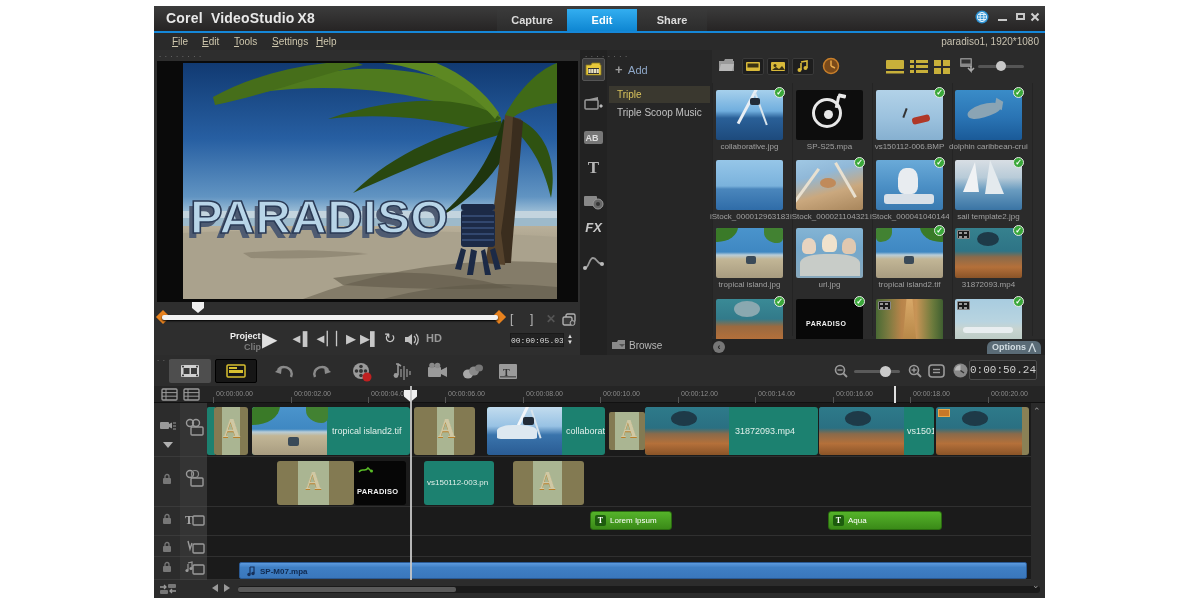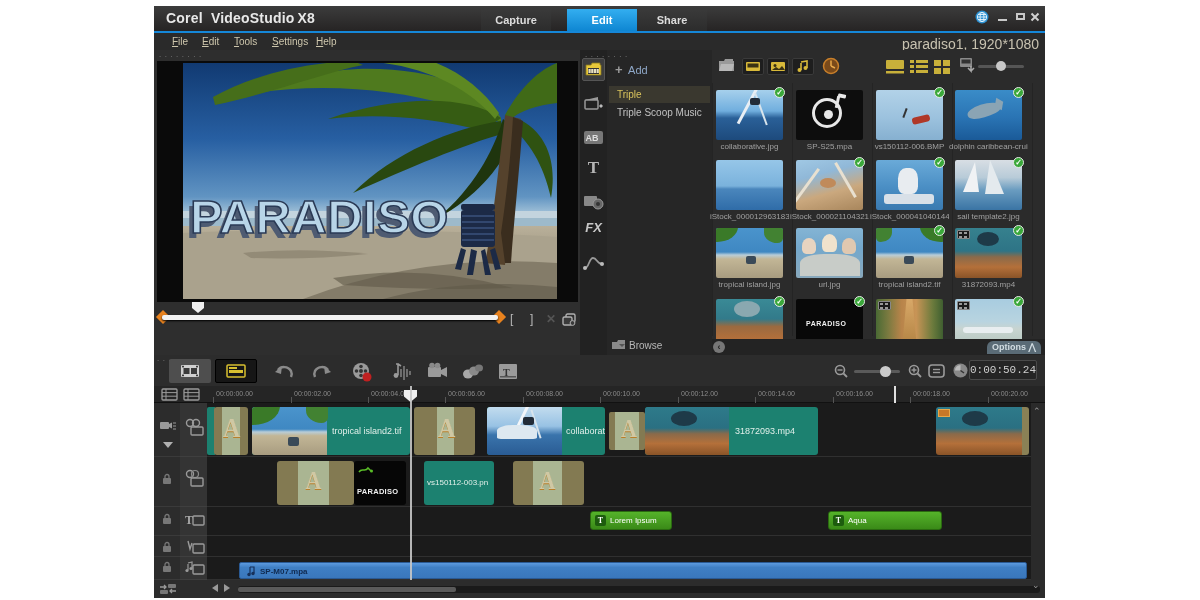--- a/index.html
+++ b/index.html
@@ -16,21 +16,21 @@
   .tab { position:absolute; top:3px; height:22px; width:70px; text-align:center;
     line-height:22px; color:#dcdcdc; font-size:11px; font-weight:bold;
     background:linear-gradient(#3a3a3a,#2c2c2c); }
   .tab.active { background:linear-gradient(#33aef0,#0e86d2); color:#fff; }
   #blueline { position:absolute; left:0; top:25px; width:891px; height:2px; background:#1587d8; }
 
   
   #menubar { position:absolute; left:0; top:27px; width:891px; height:17px; background:#2a2a2a; }
   .menu { position:absolute; top:3px; font-size:10px; color:#cdc6ac; }
   .menu u { text-decoration:underline; }
-  #projname { position:absolute; right:6px; top:3px; font-size:14px; color:#c8c2b0; }
+  #projname { position:absolute; right:6px; top:3px; font-size:10px; color:#c8c2b0; }
 
   
   #preview { position:absolute; left:0; top:44px; width:426px; height:305px; background:#2e2e2e; }
   .dots { position:absolute; color:#6f6f6f; font-size:7px; letter-spacing:1.5px; font-family:"Liberation Mono",monospace; }
   #pframe { position:absolute; left:3px; top:11px; width:421px; height:241px; background:#0a0a0a; }
   #pvideo { position:absolute; left:26px; top:2px; width:374px; height:236px; overflow:hidden; }
   #scrubrow { position:absolute; left:0px; top:252px; width:426px; height:28px; }
   #scrubbar { position:absolute; left:8px; top:13px; width:336px; height:5px; background:#f2f2f2; border-radius:2px; box-shadow:0 1px 2px #000; }
   .odiam { position:absolute; top:10px; width:10px; height:10px; background:#e8821e; transform:rotate(45deg); }
   #ph1 { position:absolute; left:38px; top:0px; width:12px; height:11px; background:#f0f0f0;
@@ -101,21 +101,21 @@
   .thumbpic { position:absolute; top:0; height:100%; }
   #tcode2 { position:absolute; right:8px; top:3px; width:68px; height:20px; background:#252525;
     border:1px solid #4a4a4a; border-radius:2px; color:#cfcfcf; font-size:11px; text-align:center;
     line-height:19px; font-family:"Liberation Mono",monospace; }
 </style>
 </head>
 <body>
 <div id="win">
   <div id="titlebar">
     <span id="logo">Corel&nbsp; VideoStudio X8</span>
-    <div class="tab" style="left:327px;">Capture</div>
+    <div class="tab" style="left:343px;">Capture</div>
     <div class="tab active" style="left:413px;">Edit</div>
     <div class="tab" style="left:483px;">Share</div>
     <svg style="position:absolute;right:56px;top:4px;" width="14" height="14" viewBox="0 0 14 14">
         <circle cx="7" cy="7" r="6.5" fill="#2a8fd0"></circle>
         <g stroke="#e8f4fc" stroke-width="0.9" fill="none">
           <circle cx="7" cy="7" r="4.6"></circle>
           <ellipse cx="7" cy="7" rx="2" ry="4.6"></ellipse>
           <line x1="2.4" y1="7" x2="11.6" y2="7"></line>
           <line x1="3" y1="4.5" x2="11" y2="4.5"></line>
           <line x1="3" y1="9.5" x2="11" y2="9.5"></line>
@@ -206,20 +206,37 @@
       <div id="ph1"></div>
       <span class="trimico" style="left:356px;">[</span>
       <span class="trimico" style="left:376px;">]</span>
       <span class="trimico" style="left:392px; color:#555; font-weight:bold;">✕</span>
       <svg style="position:absolute;left:408px;top:11px;" width="14" height="13" viewBox="0 0 14 13">
           <rect x="4" y="1" width="9" height="8" rx="1.5" fill="none" stroke="#b0b0b0" stroke-width="1.4"></rect>
           <rect x="1" y="4" width="9" height="8" rx="1.5" fill="#3a3a3a" stroke="#b0b0b0" stroke-width="1.4"></rect>
           <circle cx="10.5" cy="10" r="2.4" fill="#3a3a3a" stroke="#b0b0b0" stroke-width="1"></circle>
         </svg>
     </div>
+    <div id="transport">
+      <span id="pjlbl">Project</span>
+      <span id="cliplbl">Clip</span>
+      <span class="tbtn" style="left:108px; top:-3px; font-size:20px; color:#e0e0e0;">▶</span>
+      <span class="tbtn" style="left:136px; top:1px;">◄▌</span>
+      <span class="tbtn" style="left:160px; top:1px;">◄▏</span>
+      <span class="tbtn" style="left:182px; top:1px;">▏▶</span>
+      <span class="tbtn" style="left:206px; top:1px;">▶▌</span>
+      <span class="tbtn" style="left:230px; top:0px; font-size:14px;">↻</span>
+      <svg style="position:absolute;left:250px;top:3px;" width="16" height="13" viewBox="0 0 16 13">
+          <path d="M1,4 L4,4 L8,1 L8,12 L4,9 L1,9 Z" fill="#c0c0c0"></path>
+          <path d="M10,3 C12,5 12,8 10,10 M12,1 C15,4 15,9 12,12" stroke="#c0c0c0" stroke-width="1.3" fill="none"></path>
+        </svg>
+      <span class="tbtn" style="left:272px; top:2px; font-size:11px; font-weight:bold; color:#9a9a9a;">HD</span>
+      <div id="tcode">00:00:05.03</div>
+      <span class="tbtn" style="left:413px; top:3px; font-size:6px; color:#e0e0e0; line-height:6px;">▲<br>▼</span>
+    </div>
   </div>
   <div id="library">
     <span class="dots" style="left:4px; top:1px; z-index:5;">........</span>
     <div id="libstrip">
       <div style="position:absolute; left:2px; top:8px; width:23px; height:23px; background:#3d3d3d; border:1px solid #555; border-radius:2px;">
         <svg width="21" height="21" viewBox="0 0 21 21" style="margin:0">
           <path d="M3,6 L8,6 L9,4 L17,4 L17,6 L18,6 L18,16 L3,16 Z" fill="#e8c83a" stroke="#8a7a20" stroke-width="0.8"></path>
           <rect x="5" y="9" width="11" height="6" fill="#333"></rect>
           <rect x="5.5" y="10" width="2.2" height="4" fill="#e8e0c0"></rect>
             <rect x="8.2" y="10" width="2.2" height="4" fill="#e8e0c0"></rect>
@@ -631,20 +648,26 @@
         </div>
     <div style="position:absolute;left:455px;top:9px;width:36px;height:38px;background:#837a52;border-radius:2px;"></div>
         <div class="trsage" style="left:461px;top:9px;width:24px;height:38px;"></div>
         <span class="trA" style="left:467px;top:13px;font-size:22px;">A</span>
     <div class="clip" style="left:491px;top:4px;width:173px;height:48px;background:#1c8170;">
           <div class="thumbpic" style="left:0;width:84px;background:linear-gradient(180deg,#2e7a8a 0%,#2a7082 44%,#8a6a4a 56%,#b4703a 76%,#8a5428 100%);">
             <i style="position:absolute;left:26px;top:4px;width:26px;height:15px;background:#1e3a48;border-radius:50%;"></i>
           </div>
           <span style="position:absolute;left:90px;top:19px;color:#e0efe9;font-size:9px;">31872093.mp4</span>
         </div>
+    <div class="clip" style="left:665px;top:4px;width:115px;height:48px;background:#1c8170;">
+          <div class="thumbpic" style="left:0;width:85px;background:linear-gradient(180deg,#2e7a8a 0%,#2a7082 44%,#8a6a4a 56%,#b4703a 76%,#8a5428 100%);">
+            <i style="position:absolute;left:26px;top:4px;width:26px;height:15px;background:#1e3a48;border-radius:50%;"></i>
+          </div>
+          <span style="position:absolute;left:88px;top:19px;color:#e0efe9;font-size:9px;">vs1501</span>
+        </div>
     <div class="clip" style="left:782px;top:4px;width:93px;height:48px;">
           <div class="thumbpic" style="left:0;width:86px;background:linear-gradient(180deg,#2e7a8a 0%,#2a7082 44%,#8a6a4a 56%,#b4703a 76%,#8a5428 100%);">
             <i style="position:absolute;left:26px;top:4px;width:26px;height:15px;background:#1e3a48;border-radius:50%;"></i>
             <i style="position:absolute;left:2px;top:2px;width:12px;height:8px;background:#c87828;border:1px solid #e8a84a;"></i>
           </div>
           <div style="position:absolute;left:86px;top:0;width:7px;height:48px;background:#8a8156;"></div>
         </div>
     <div class="clip trolive" style="left:123px;top:58px;width:77px;height:44px;">
           <div class="trsage" style="left:21px;top:0;width:31px;height:44px;"></div>
           <span class="trA" style="left:28.5px;top:7.0px;font-size:22px;">A</span>

